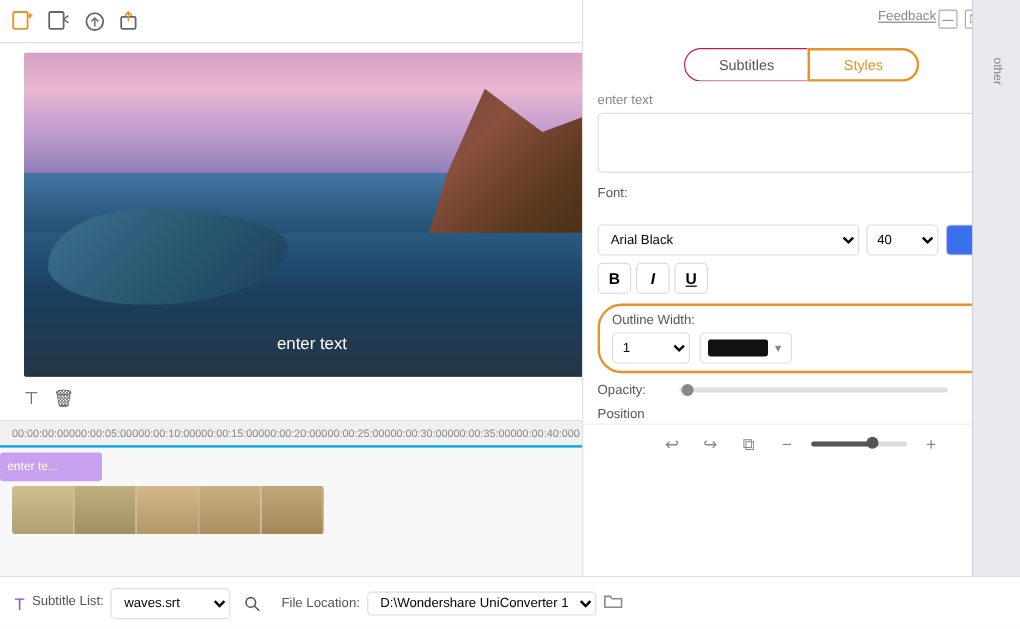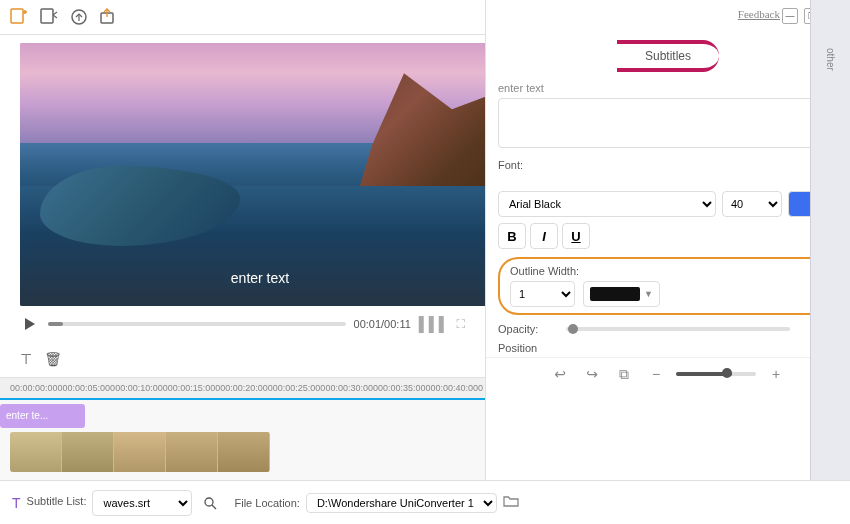--- a/index.html
+++ b/index.html
@@ -267,21 +267,21 @@
     
     .tabs-bar {
       display: flex;
       justify-content: center;
       padding: 10px 0 6px;
       gap: 0;
     }
 
     .tab-btn {
       padding: 5px 28px;
-      border: 4px solid #be185d;
+      border: 1px solid #be185d;
       background: #fff;
       cursor: pointer;
       font-size: 12px;
       color: #555;
     }
 
     .tab-btn:first-child {
       border-radius: 20px 0 0 20px;
       border-right: none;
     }
@@ -628,21 +628,20 @@
 
     
     .feedback-link {
       position: absolute;
       top: 8px;
       right: 70px;
       font-size: 11px;
       color: #888;
       cursor: pointer;
       text-decoration: underline;
-      font-family: Liberation Serif, serif;
     }
 
     .other-panel-text {
       writing-mode: vertical-rl;
       font-size: 10px;
       color: #888;
       margin-top: 8px;
     }
 
     .bold-style { font-weight: bold; }
@@ -699,33 +698,20 @@
       </div>
 
       <div class="video-preview">
         <div class="video-sky"></div>
         <div class="video-mountain"></div>
         <div class="video-water"></div>
         <div class="video-wave"></div>
         <div class="video-text-overlay">enter text</div>
       </div>
 
-      <div class="video-controls">
-        <div class="play-btn">
-          <svg width="16" height="16" viewBox="0 0 16 16" fill="#555">
-            <polygon points="3,2 13,8 3,14"></polygon>
-          </svg>
-        </div>
-        <div class="progress-bar-container">
-          <div class="progress-bar-fill"></div>
-        </div>
-        <span class="time-display">00:01/00:11</span>
-        <span class="waveform-icon">▌▌▌</span>
-        <span class="fullscreen-icon">⛶</span>
-      </div>
 
       <div class="video-bottom-toolbar">
         <div style="color:#555; cursor:pointer; font-size:14px;">⊤</div>
         <div style="color:#555; cursor:pointer; font-size:14px;">🗑</div>
       </div>
 
       <div class="timeline-area">
         <div class="timeline-ruler">
           <div class="ruler-mark">00:00:00:000</div>
           <div class="ruler-mark">00:00:05:000</div>
@@ -758,20 +744,21 @@
       <span class="feedback-link">Feedback</span>
 
       <div class="window-controls-right">
         <div class="win-btn">—</div>
         <div class="win-btn">❐</div>
         <div class="win-btn" style="color:#e00;">✕</div>
       </div>
 
       <div class="tabs-bar" style="margin-top:30px;">
         <button class="tab-btn">Subtitles</button>
+        <button class="tab-btn active">Styles</button>
       </div>
 
       <div class="text-input-section">
         <div class="text-input-label">enter text</div>
         <textarea class="text-input-box" style=""></textarea>
       </div>
 
       <div class="font-section">
         <div class="section-label">Font:</div>
         <div class="font-row">

